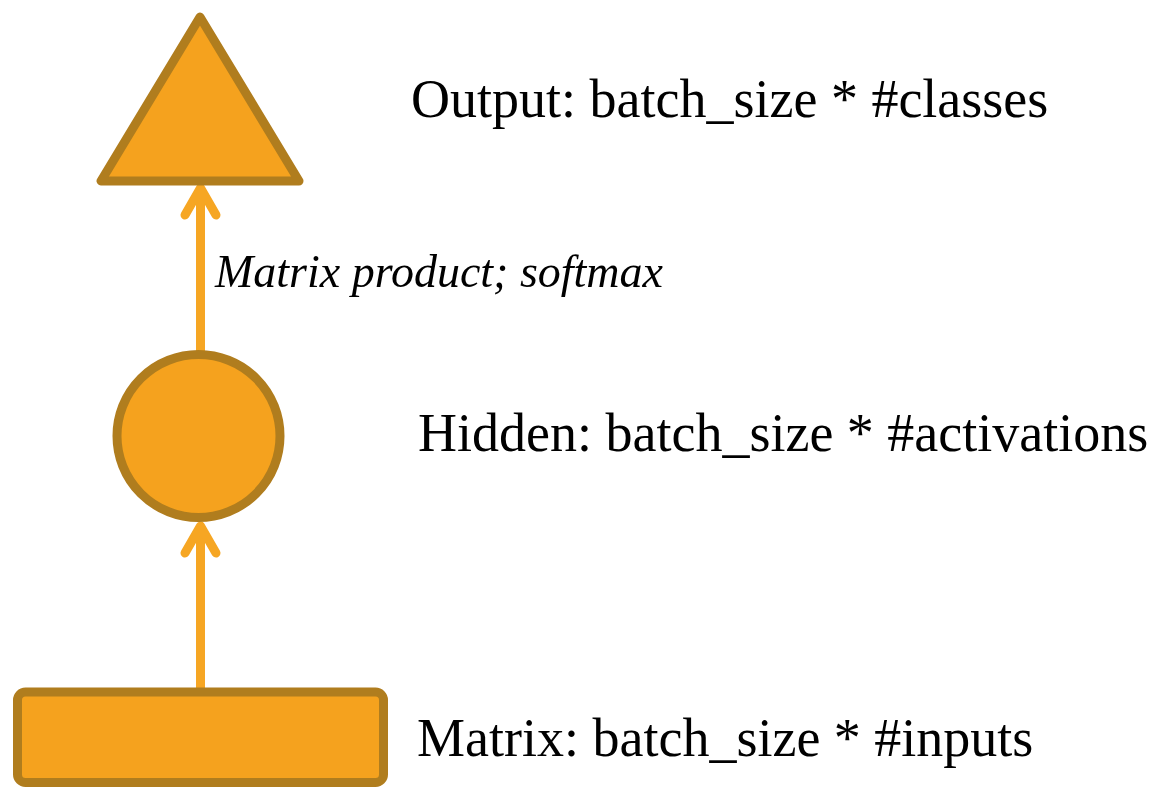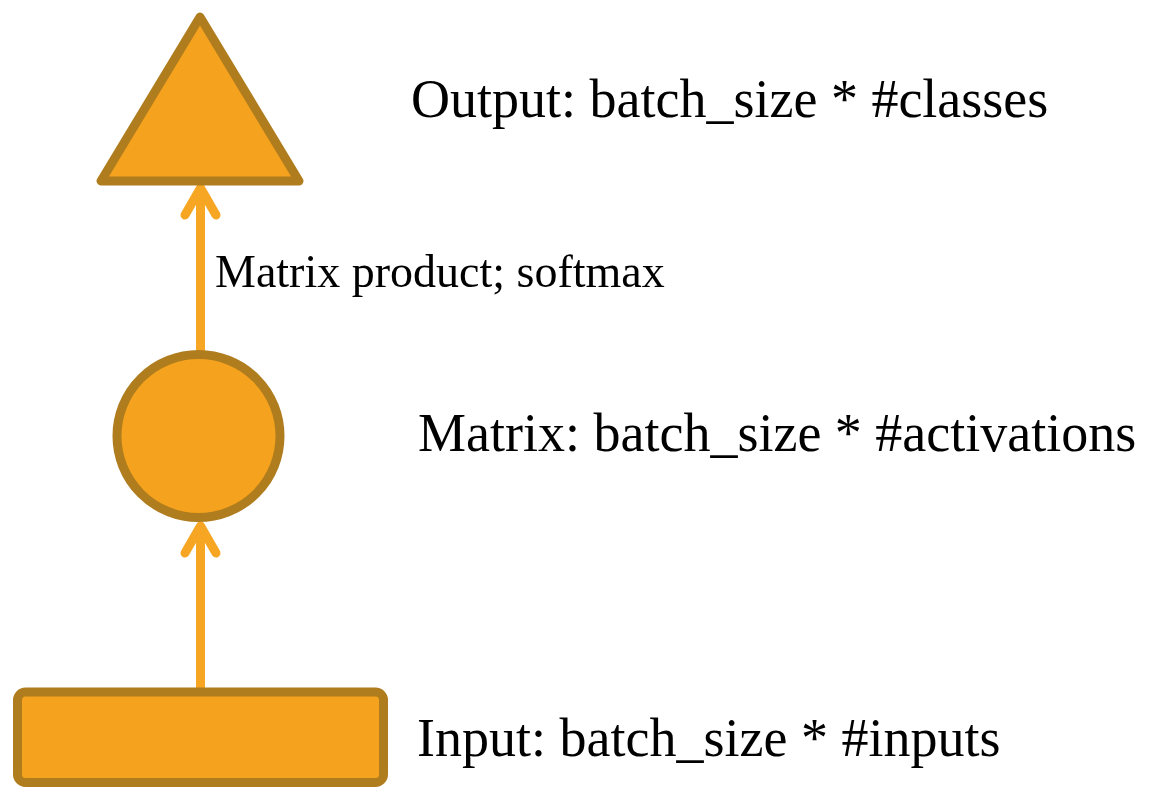--- a/index.html
+++ b/index.html
@@ -19,20 +19,21 @@
   .node-label {
     position: absolute;
     font-size: 54px;
     line-height: 1;
     color: #000000;
     white-space: nowrap;
   }
   .edge-label {
     position: absolute;
     font-size: 46px;
+    font-style: italic;
     line-height: 1;
     color: #000000;
     white-space: nowrap;
   }
   .lbl-output  { left: 411px; top: 72px;  }
   .lbl-hidden  { left: 418px; top: 406px; }
   .lbl-input   { left: 417px; top: 711px; }
   .lbl-softmax { left: 215px; top: 249px; }
   .lbl-relu    { left: 216px; top: 563px; }
 </style>
@@ -57,18 +58,18 @@
 
     <circle cx="198.5" cy="436" r="81.5" stroke-width="9" fill="#F5A21E" stroke="#B07D1E"></circle>
 
     <rect x="17.5" y="692" width="366" height="90.5" rx="8" stroke-width="9" stroke-linejoin="round" fill="#F5A21E" stroke="#B07D1E"></rect>
   </svg>
 
   <div class="node-label lbl-output">Output: batch_size * #classes</div>
 
   <div class="edge-label lbl-softmax">Matrix product; softmax</div>
 
-  <div class="node-label lbl-hidden">Matrix: batch_size * #activations</div>
+  <div class="node-label lbl-hidden">Hidden: batch_size * #activations</div>
 
 
-  <div class="node-label lbl-input">Input: batch_size * #inputs</div>
+  <div class="node-label lbl-input">Matrix: batch_size * #inputs</div>
 
 </div>
 
 </body></html>

